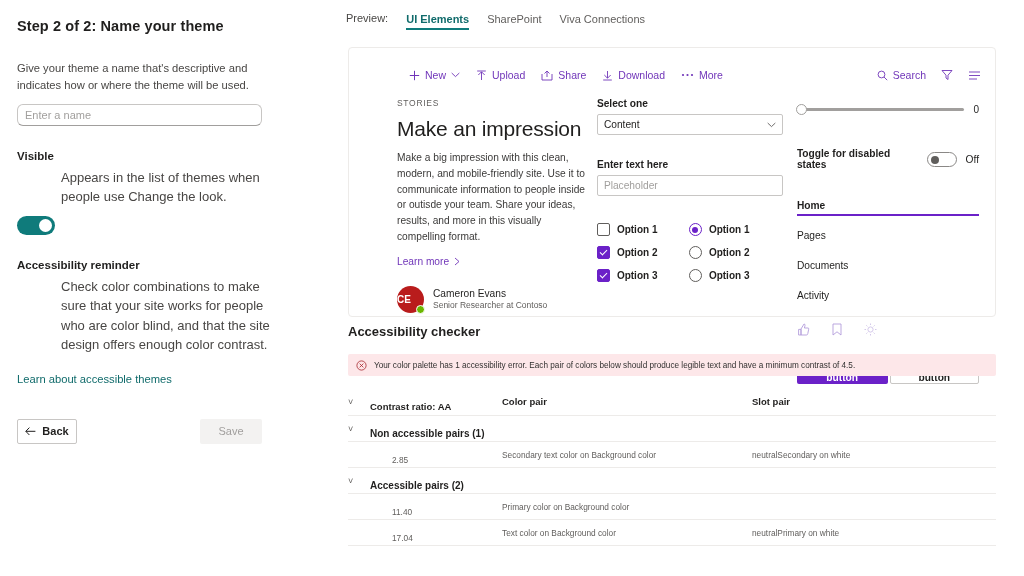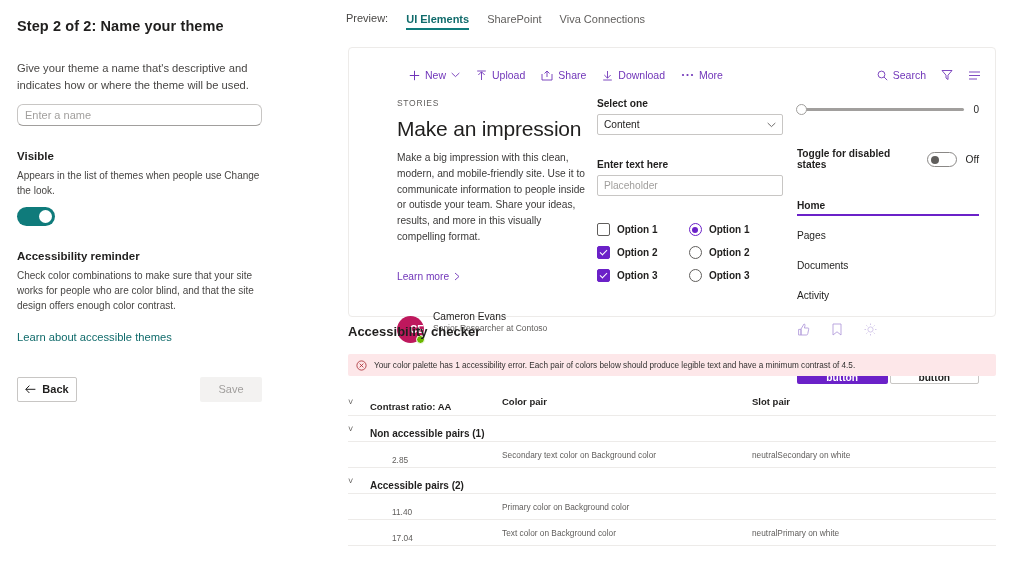--- a/index.html
+++ b/index.html
@@ -35,22 +35,22 @@
     font-family: "Liberation Sans", sans-serif;
     font-size: 11px; color: #a19f9d; padding: 0 7px;
     outline: none;
   }
   .name-input::placeholder { color: #a19f9d; }
   .sec-head {
     font-size: 11.5px; font-weight: 700; color: #201f1e;
     margin-top: 24px;
   }
   .sec-sub {
-    font-size: 10px; color: #484644; line-height: 1.5;
-    margin-top: 6px; max-width: 248px;
+    font-size: 13px; color: #484644; line-height: 1.5;
+    margin-top: 6px; max-width: 248px; margin-left: 44px;
   }
   .toggle-on {
     margin-top: 9px; width: 38px; height: 19px; border-radius: 10px;
     background: #0f7b7b; position: relative; cursor: pointer;
   }
   .toggle-on .knob {
     position: absolute; right: 3px; top: 3px;
     width: 13px; height: 13px; border-radius: 50%; background: #fff;
   }
   .link {
@@ -112,28 +112,28 @@
   .col-c { width: 186px; margin-left: 14px; }
 
   .eyebrow { font-size: 8.5px; letter-spacing: .7px; color: #605e5c; }
   .hero-h1 {
     font-size: 21px; font-weight: 400; color: #201f1e;
     margin: 9px 0 0 0; letter-spacing: -.2px;
   }
   .hero-p { font-size: 10.2px; color: #3b3a39; line-height: 1.55; margin-top: 9px; }
   .learn {
     display: inline-flex; align-items: center; gap: 5px;
-    font-size: 10.2px; color: #7035b9; margin-top: 26px; cursor: pointer;
+    font-size: 10.2px; color: #7035b9; margin-top: 11px; cursor: pointer;
   }
   .persona { display: flex; align-items: center; gap: 9px; margin-top: 17px; }
   .avatar {
-    width: 27px; height: 27px; border-radius: 50%; background: #be185d;
+    width: 27px; height: 27px; border-radius: 50%; background: #b91c1c;
     color: #fff; font-size: 10px; font-weight: 600;
-    display: flex; align-items: center; justify-content: flex-end;
-    position: relative; flex: none; margin-top: 15px;
+    display: flex; align-items: center; justify-content: flex-start;
+    position: relative; flex: none;
   }
   .presence {
     position: absolute; right: -1px; bottom: -1px;
     width: 9px; height: 9px; border-radius: 50%;
     background: #6bb700; border: 1.6px solid #fff;
   }
   .p-name { font-size: 10.2px; color: #201f1e; }
   .p-role { font-size: 8.5px; color: #605e5c; margin-top: 1px; }
 
   .f-label { font-size: 10.2px; font-weight: 700; color: #201f1e; }

